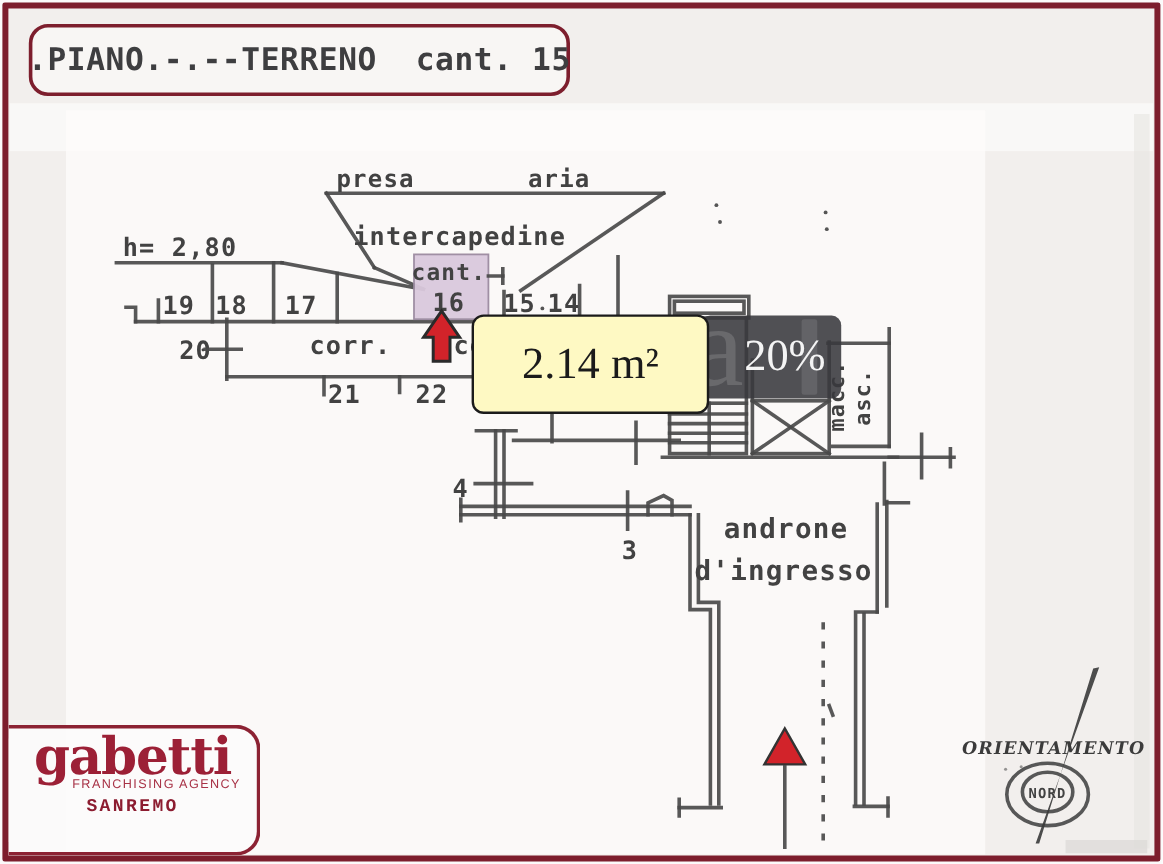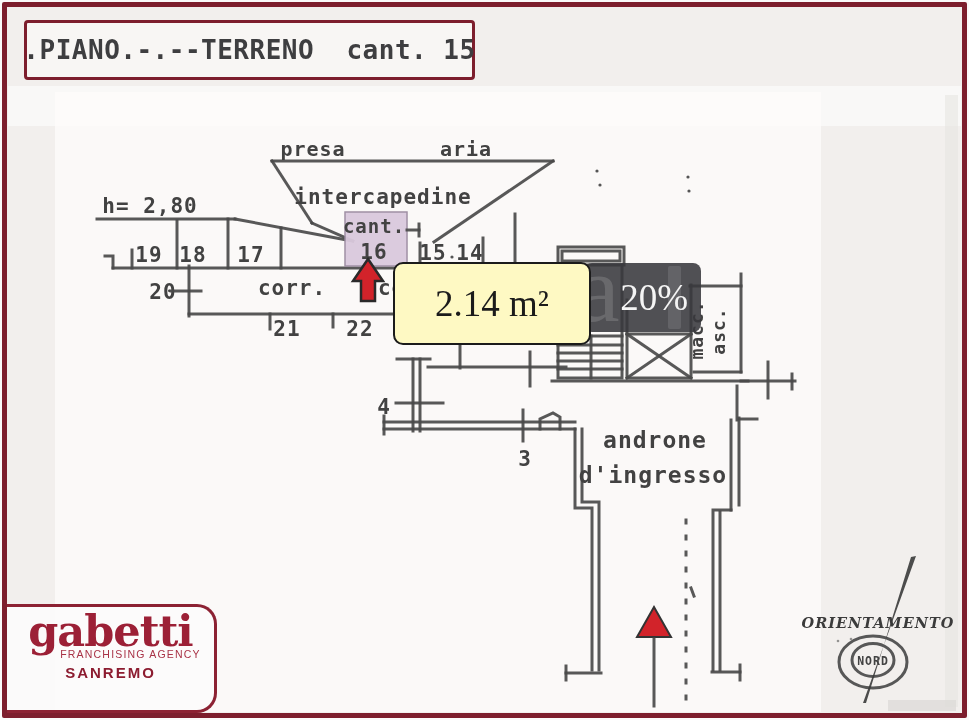--- a/index.html
+++ b/index.html
@@ -9,21 +9,21 @@
   .paper{position:absolute;left:7px;top:7px;right:7px;bottom:7px;background:#f2efed;z-index:0;}
   .band-top{position:absolute;left:8px;top:86px;right:8px;height:40px;background:#faf9f8;opacity:.85;z-index:1;}
   .plan-white{position:absolute;left:55px;top:92px;width:766px;height:620px;background:#fdfcfb;opacity:.75;z-index:1;}
   .strip-right{position:absolute;right:11px;top:95px;width:13px;height:612px;background:#e6e3e0;opacity:.55;z-index:1;}
   .patch-br{position:absolute;right:13px;bottom:9px;width:68px;height:11px;background:#dbd8d5;opacity:.7;z-index:1;}
   
   .frame{position:absolute;left:2px;top:2px;right:2px;bottom:2px;border:5px solid #7d1e2d;
          border-radius:2px;z-index:50;pointer-events:none;}
   
   .titlebox{position:absolute;left:24px;top:20px;width:445px;height:54px;border:3.5px solid #7d1e2d;
-            border-radius:4px;background:rgba(250,249,248,.65);display:flex;align-items:center;
+            border-radius:16px;background:rgba(250,249,248,.65);display:flex;align-items:center;
             justify-content:center;z-index:30;}
   .titlebox span{font-family:"DejaVu Sans Mono",monospace;font-weight:bold;font-size:26px;
                  color:#3e3e40;letter-spacing:.5px;filter:blur(.3px);white-space:pre;}
   
   svg.plan{position:absolute;left:0;top:0;z-index:10;filter:blur(.35px);}
   .w{stroke:#4a4a4a;stroke-width:3;fill:none;stroke-linecap:square;opacity:.92;}
   .t{font-family:"DejaVu Sans Mono",monospace;font-weight:bold;fill:#424242;letter-spacing:1px;}
   
   .tooltip{position:absolute;left:393px;top:262px;width:194px;height:79px;background:#fef9c3;
            border:2.5px solid #1b1b1b;border-radius:10px;display:flex;align-items:center;
@@ -39,21 +39,21 @@
   .badge .wmbar{position:absolute;right:20px;top:3px;bottom:3px;width:13px;
                 background:rgba(235,235,235,.13);border-radius:2px;}
   
   .logo{position:absolute;left:7px;top:604px;width:207px;height:103px;border:3px solid #8c2233;
         border-left:none;border-radius:0 20px 20px 0;background:rgba(252,251,251,.9);z-index:40;
         display:flex;flex-direction:column;align-items:center;}
   .logo .brand{font-family:"DejaVu Serif",serif;font-weight:bold;font-size:43px;line-height:.95;
                color:#9c2036;margin-top:4px;letter-spacing:-1px;}
   .logo .tagline{font-family:"Liberation Sans",sans-serif;font-size:10.5px;letter-spacing:1.2px;
                  color:#a83246;margin-top:-4px;padding-left:40px;}
-  .logo .city{font-family:Liberation Sans, sans-serif;font-weight:bold;font-size:15px;
+  .logo .city{font-family:Liberation Mono, monospace;font-weight:bold;font-size:15px;
               letter-spacing:2px;color:#8c1c30;margin-top:4px;text-align:center;}
 </style>
 </head>
 <body>
 
 <div id="stage">
 
   <div class="paper"></div>
   <div class="band-top"></div>
   <div class="plan-white"></div>

